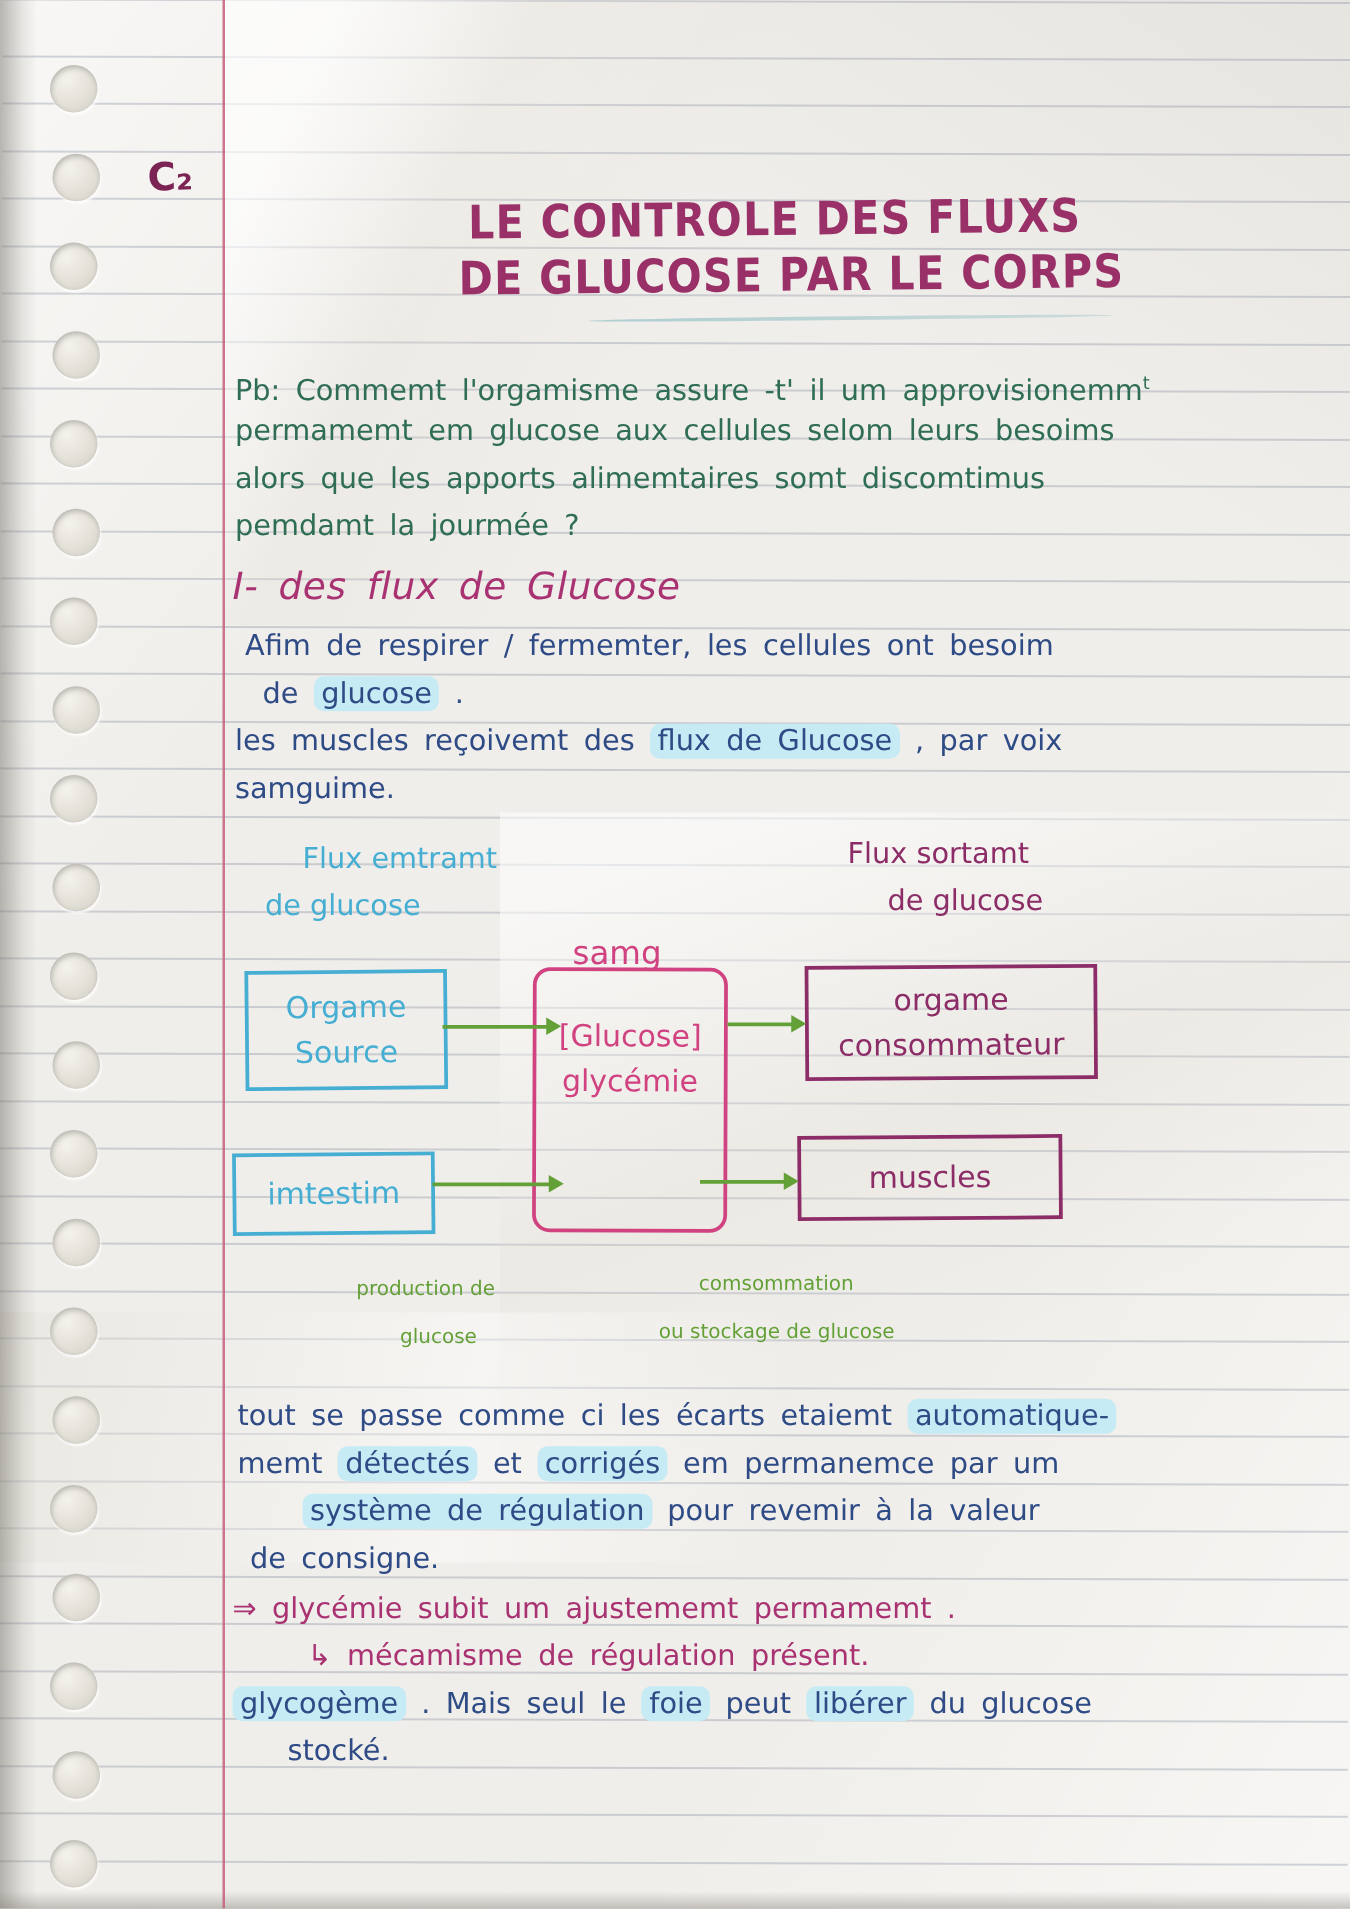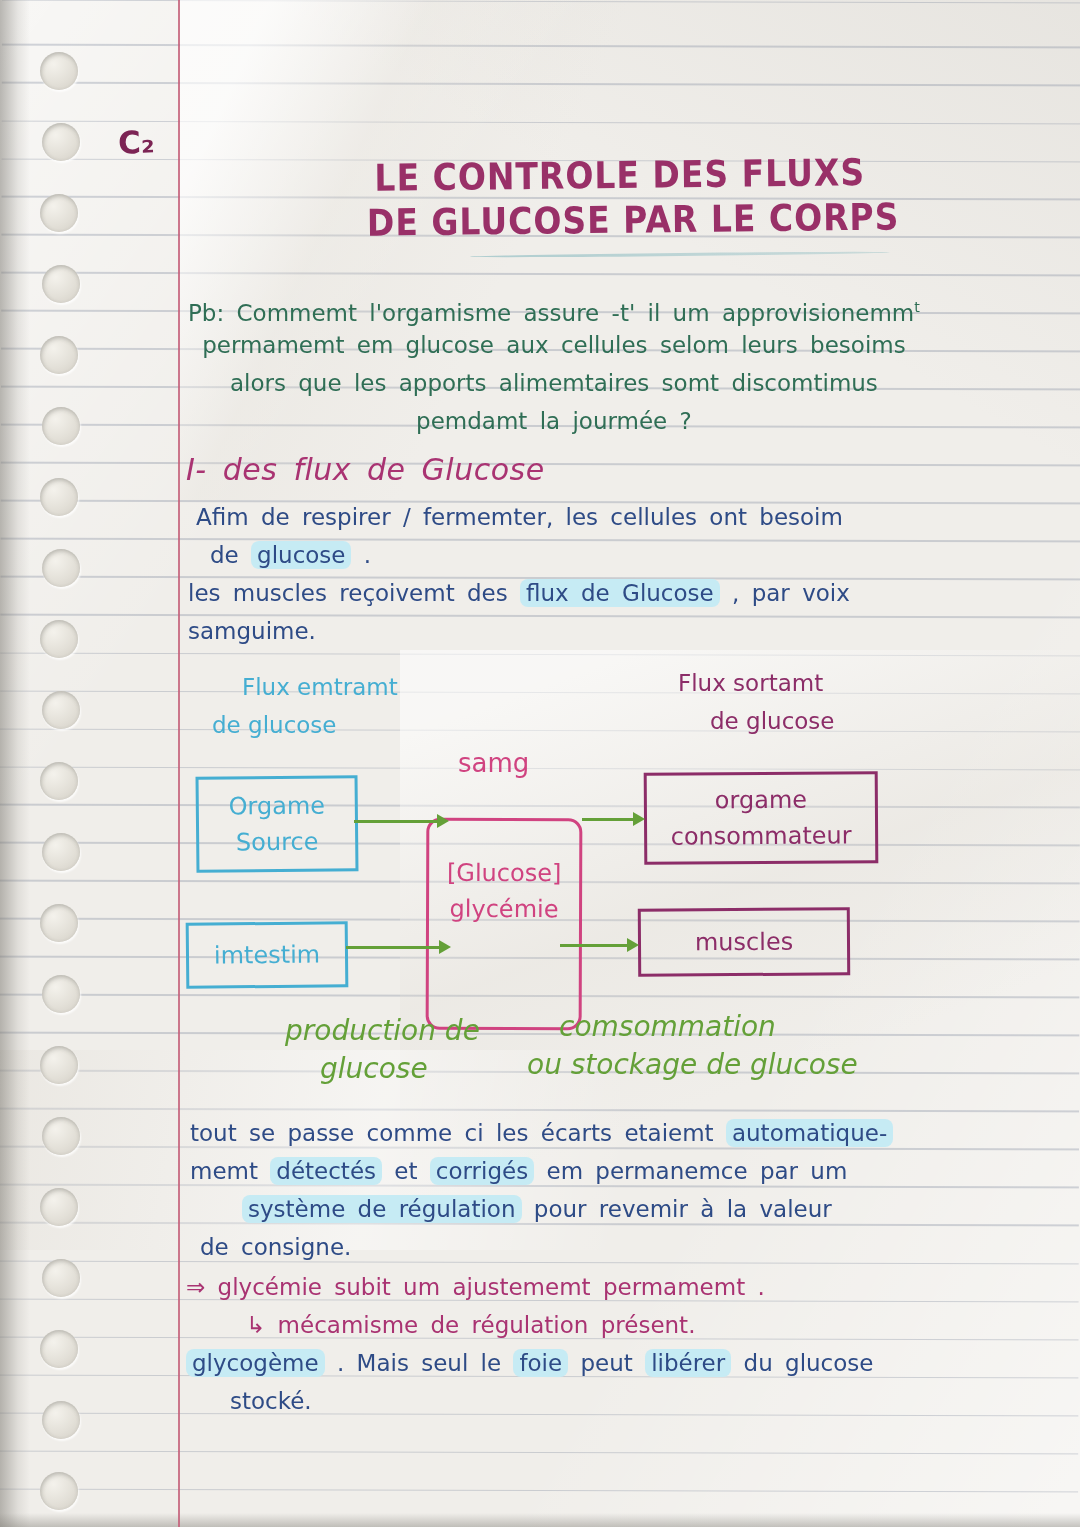--- a/index.html
+++ b/index.html
@@ -42,21 +42,21 @@
   .chapter{position:absolute;left:118px;top:124px;font-size:31px;font-weight:bold;
     color:#7c2454;transform:rotate(-2deg);}
   .title{position:absolute;left:320px;top:158px;width:600px;text-align:center;
     color:var(--title-ink,#993068);font-weight:bold;font-size:33px;line-height:40px;
     letter-spacing:1px;transform:scaleY(1.12) rotate(-.6deg);white-space:nowrap;}
   .title-underline{position:absolute;left:470px;top:253px;width:420px;height:3px;
     background:linear-gradient(to right, rgba(95,165,175,.45), rgba(95,165,175,.25));
     border-radius:50%;transform:rotate(-.6deg);}
   .para{position:absolute;font-size:23px;line-height:38px;word-spacing:5px;white-space:nowrap;}
   .para .line{height:38px;}
-  .teal{color:var(--problem-ink,#2f6e55);text-align:center;}
+  .teal{color:var(--problem-ink,#2f6e55);}
   .blue{color:var(--body-ink,#2e4b86);}
   .magenta{color:var(--heading-ink,#a93372);}
   .hl{background:var(--highlight,#c6ebf4);border-radius:8px;padding:1px 6px;}
   .sup{vertical-align:super;font-size:.62em;}
   .heading{position:absolute;left:186px;top:452px;font-size:30px;font-weight:normal;
     color:var(--heading-ink,#a93372);font-style:italic;letter-spacing:.5px;word-spacing:6px;}
   
   .dlabel{position:absolute;font-size:23px;line-height:38px;white-space:nowrap;}
   .cyan-t{color:var(--cyan-ink,#45aed2);}
   .pink-t{color:var(--pink-ink,#d04380);}
@@ -64,22 +64,22 @@
   .dbox{position:absolute;display:flex;flex-direction:column;align-items:center;justify-content:center;
     font-size:24px;line-height:36px;white-space:nowrap;}
   .box-cyan{border:3px solid var(--cyan-ink,#45aed2);color:var(--cyan-ink,#45aed2);transform:rotate(-.6deg);}
   .box-pink{border:3.5px solid var(--pink-ink,#d04380);color:var(--pink-ink,#d04380);border-radius:14px;
     justify-content:flex-start;padding-top:34px;transform:rotate(.2deg);}
   .box-purple{border:3px solid var(--purple-ink,#8c2d68);color:var(--purple-ink,#8c2d68);transform:rotate(-.4deg);}
   .arrow{position:absolute;height:3px;background:var(--green-ink,#64a038);}
   .arrow::after{content:"";position:absolute;right:-11px;top:-6px;width:0;height:0;
     border-top:7px solid transparent;border-bottom:7px solid transparent;
     border-left:12px solid var(--green-ink,#64a038);}
-  .glabel{position:absolute;font-size:28px;line-height:38px;color:var(--green-ink,#64a038);
-    font-style:italic;white-space:nowrap;}
+  .glabel{position:absolute;font-size:16px;line-height:38px;color:var(--green-ink,#64a038);
+    white-space:nowrap;}
 </style>
 </head>
 <body>
 
 <div class="sheet">
   <div class="ruled"></div>
   <div class="crease c1"></div>
   <div class="crease c2"></div>
   <div class="crease c3"></div>
   <div class="left-edge"></div>
@@ -143,21 +143,21 @@
   </div>
   <div class="dlabel pink-t" style="left:458px;top:744px;font-size:26px;">samg</div>
 
   <div class="dbox box-cyan" style="left:196px;top:776px;width:156px;height:90px;">
     <div>Orgame</div>
     <div>Source</div>
   </div>
   <div class="dbox box-cyan" style="left:186px;top:922px;width:156px;height:60px;">
     <div>imtestim</div>
   </div>
-  <div class="dbox box-pink" style="left:426px;top:818px;width:150px;height:172px;">
+  <div class="dbox box-pink" style="left:426px;top:774px;width:150px;height:172px;">
     <div>[Glucose]</div>
     <div>glycémie</div>
   </div>
   <div class="dbox box-purple" style="left:644px;top:772px;width:228px;height:86px;">
     <div>orgame</div>
     <div>consommateur</div>
   </div>
   <div class="dbox box-purple" style="left:638px;top:908px;width:206px;height:62px;">
     <div>muscles</div>
   </div>

